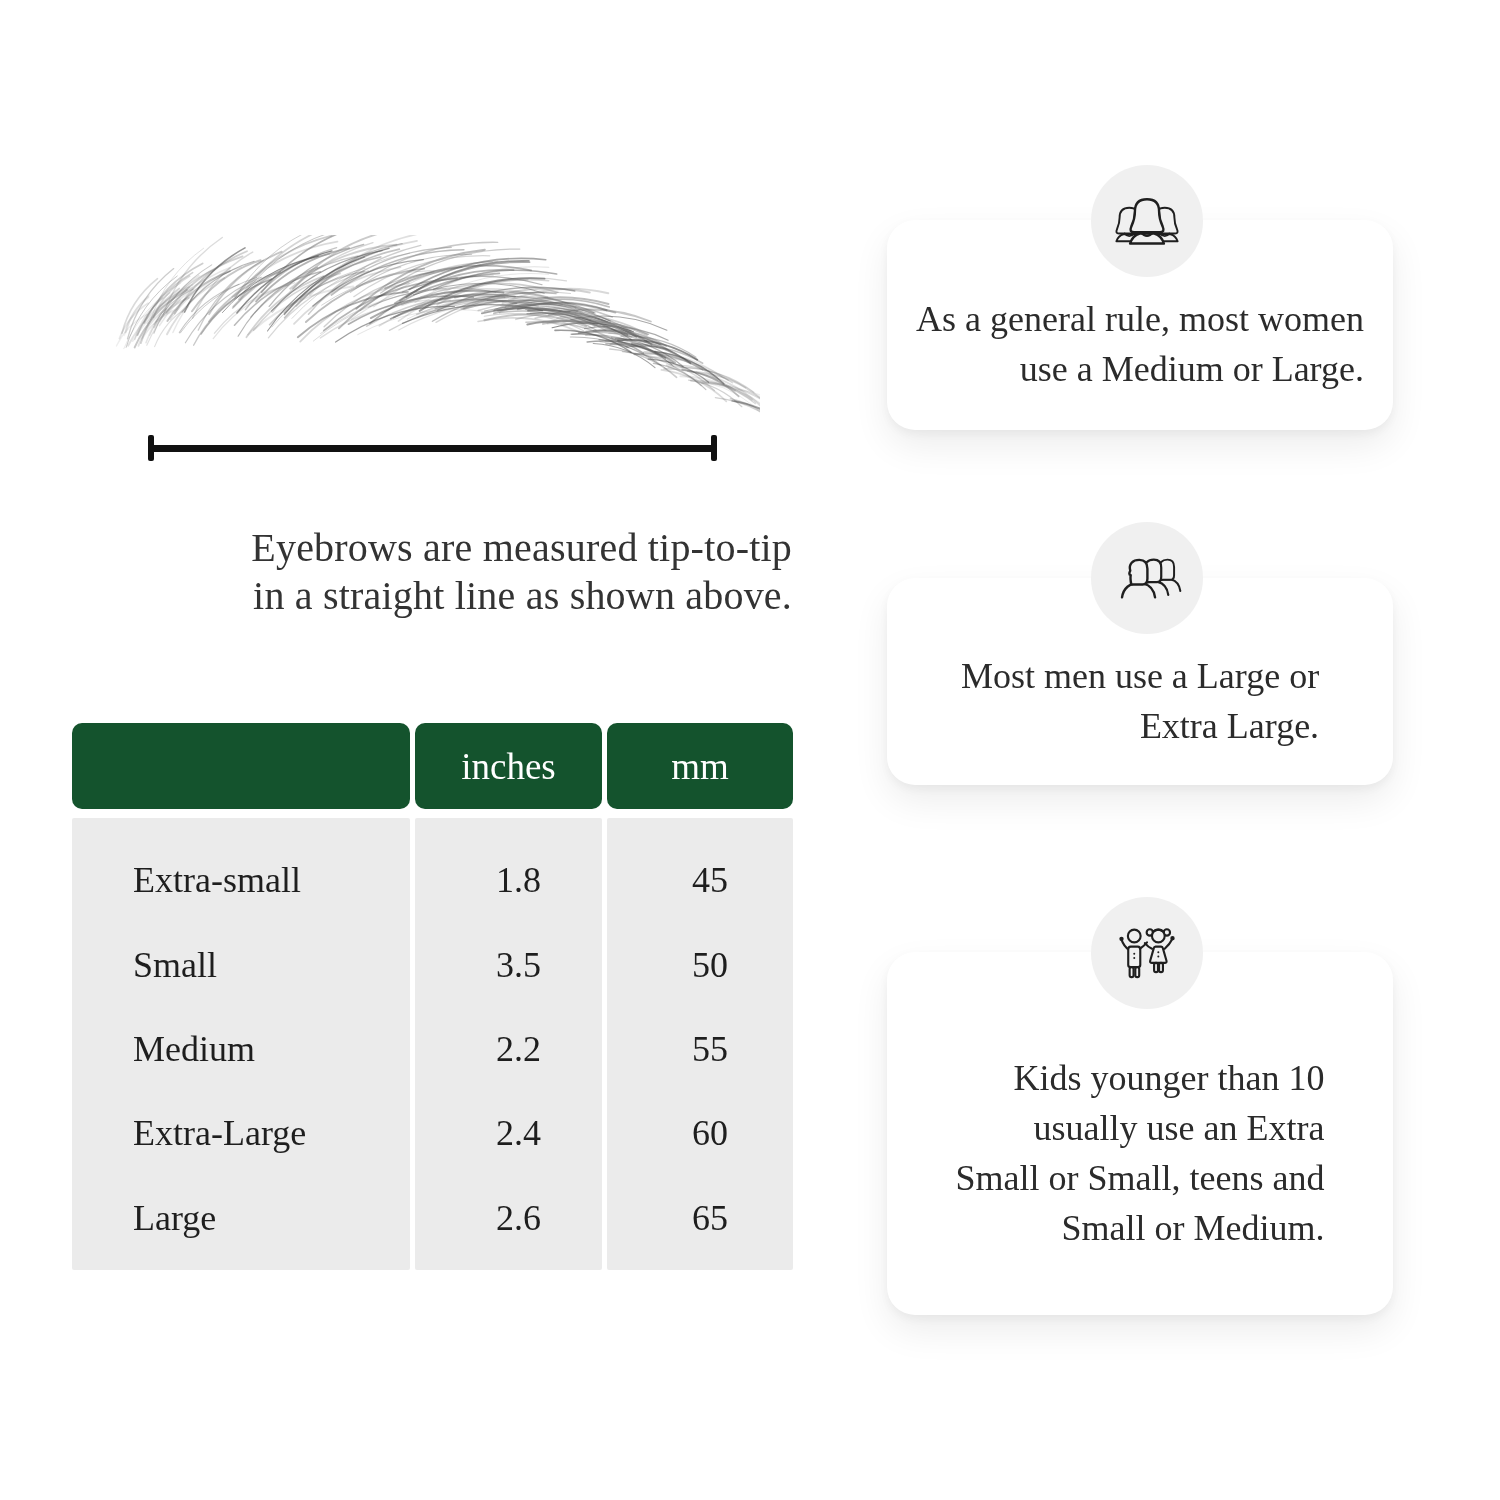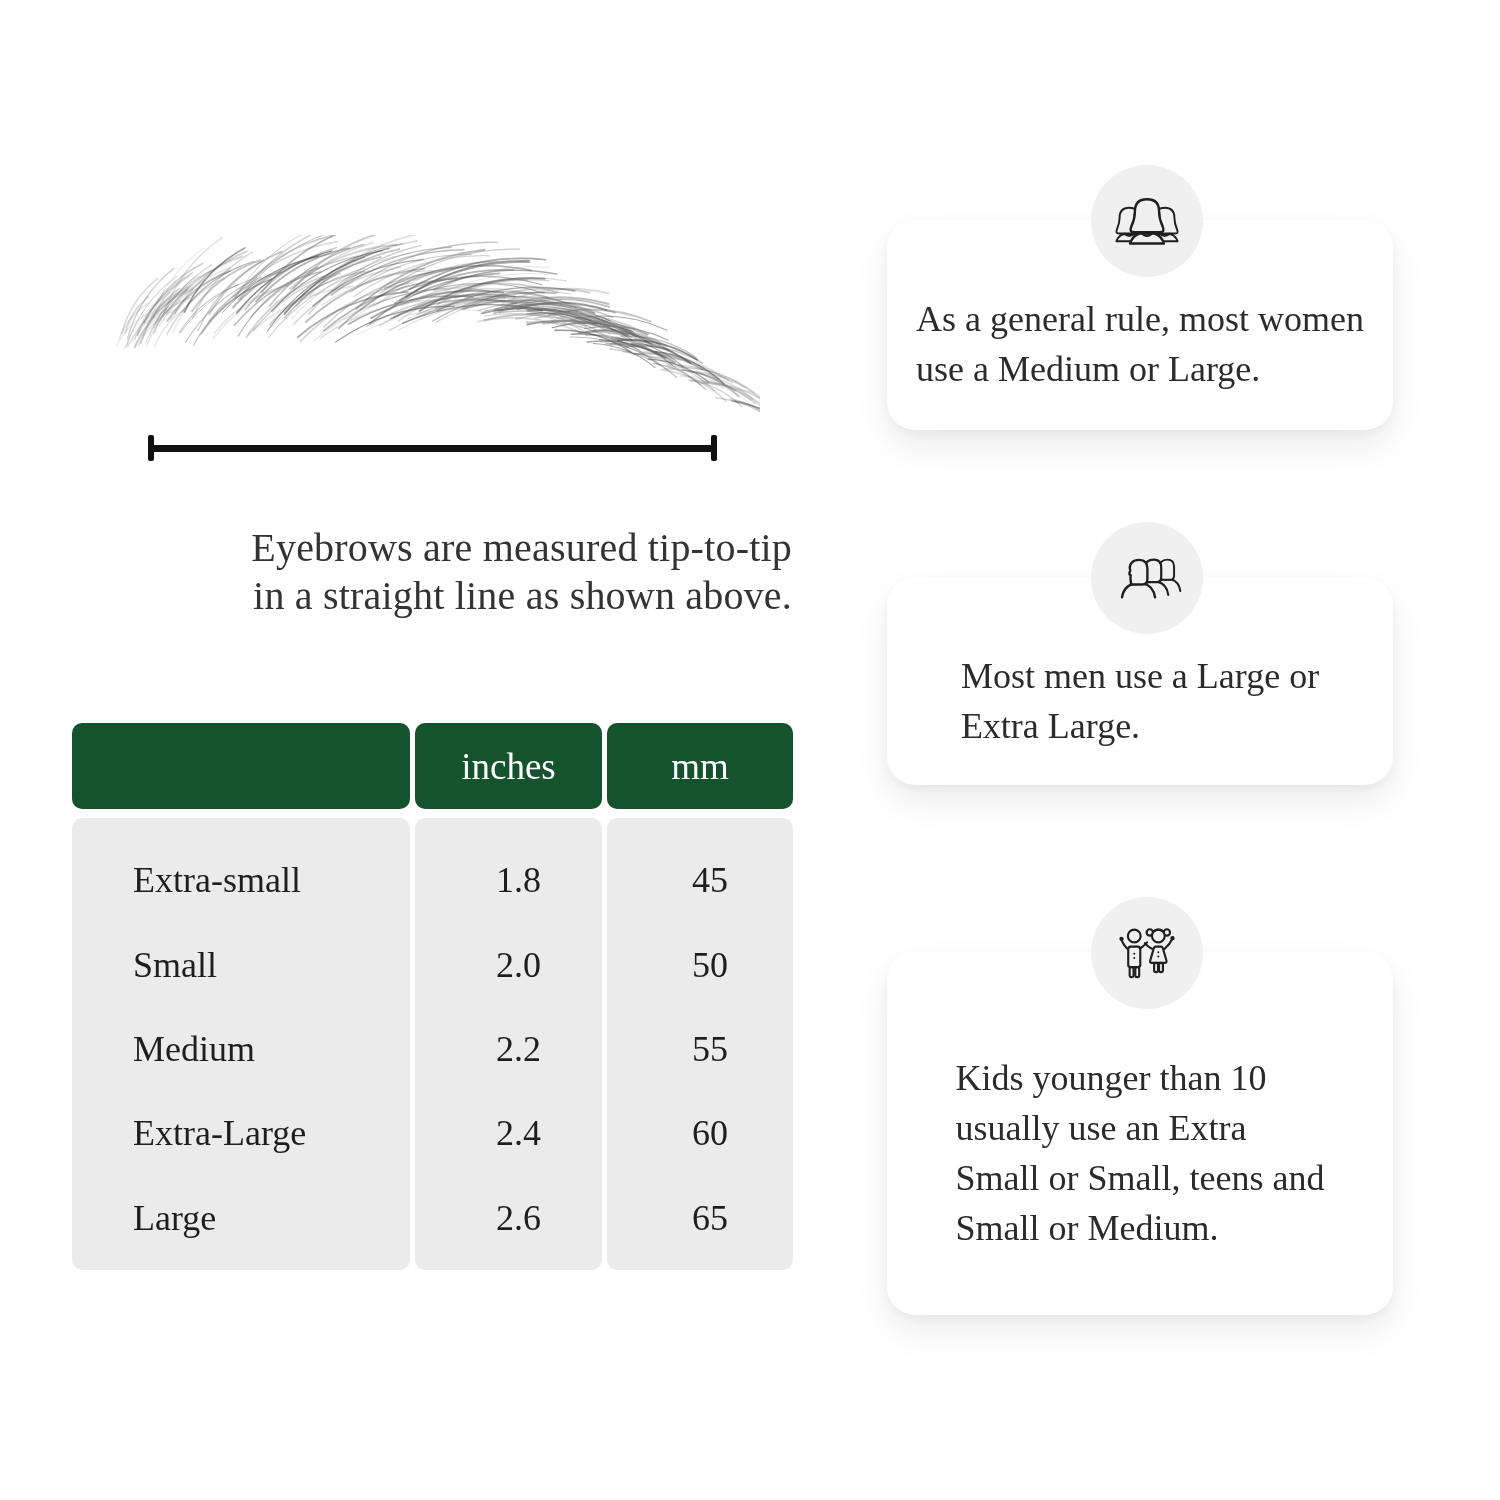--- a/index.html
+++ b/index.html
@@ -15,36 +15,36 @@
   .measure-line .tick.left{left:0;}
   .measure-line .tick.right{right:0;}
   .caption{
     position:absolute;left:70px;top:524px;width:722px;text-align:right;
     font-size:40px;line-height:48px;color:#333333;letter-spacing:.2px;
   }
   .caption span{display:block;}
   
   .tbl-head{position:absolute;top:723px;height:86px;background:#14532d;border-radius:10px;
     color:#ffffff;font-size:37px;display:flex;align-items:center;justify-content:center;}
-  .tbl-body{position:absolute;top:818px;height:452px;background:#ebebeb;border-radius:10px;
+  .tbl-body{position:absolute;top:818px;height:452px;background:#ebebeb;border-radius:2px;
     display:flex;flex-direction:column;box-sizing:border-box;padding-top:20px;padding-bottom:10px;}
   .c1{left:72px;width:338px;}
   .c2{left:415px;width:187px;}
   .c3{left:607px;width:186px;}
   .tbl-body .cell{flex:1;display:flex;align-items:center;justify-content:center;
     font-size:36px;color:#1e1e1e;padding-left:20px;}
   .tbl-body.labels .cell{justify-content:flex-start;padding-left:61px;}
   
   .card{position:absolute;left:887px;width:506px;background:#ffffff;border-radius:28px;
     box-shadow:0 4px 10px rgba(0,0,0,.045), 0 16px 36px rgba(0,0,0,.075);
     display:flex;align-items:center;justify-content:center;box-sizing:border-box;padding:48px 24px 10px 24px;}
   .card-1{top:220px;height:210px;}
   .card-2{top:578px;height:207px;}
   .card-3{top:952px;height:363px;}
-  .card-text{text-align:left;font-size:36px;line-height:50px;color:#2b2b2b;}
+  .card-text{text-align:right;font-size:36px;line-height:50px;color:#2b2b2b;}
   .card-text span{display:block;white-space:nowrap;}
   .icon-circle{position:absolute;left:1091px;width:112px;height:112px;border-radius:50%;
     background:#f0f0f0;display:flex;align-items:center;justify-content:center;z-index:3;}
   .circle-1{top:165px;}
   .circle-2{top:522px;}
   .circle-3{top:897px;}
   .icon-circle svg{display:block;}
   .ico{stroke:#1f1f1f;stroke-width:3;fill:none;stroke-linecap:round;stroke-linejoin:round;}
   .ico-fill{stroke:#1f1f1f;stroke-width:3;fill:#f0f0f0;stroke-linecap:round;stroke-linejoin:round;}
   .ico-solid{fill:#1f1f1f;stroke:none;}
@@ -315,21 +315,21 @@
 
   <div class="tbl-body labels c1">
     <div class="cell">Extra-small</div>
     <div class="cell">Small</div>
     <div class="cell">Medium</div>
     <div class="cell">Extra-Large</div>
     <div class="cell">Large</div>
   </div>
   <div class="tbl-body c2">
     <div class="cell">1.8</div>
-    <div class="cell">2.0</div>
+    <div class="cell">3.5</div>
     <div class="cell">2.2</div>
     <div class="cell">2.4</div>
     <div class="cell">2.6</div>
   </div>
   <div class="tbl-body c3">
     <div class="cell">45</div>
     <div class="cell">50</div>
     <div class="cell">55</div>
     <div class="cell">60</div>
     <div class="cell">65</div>

